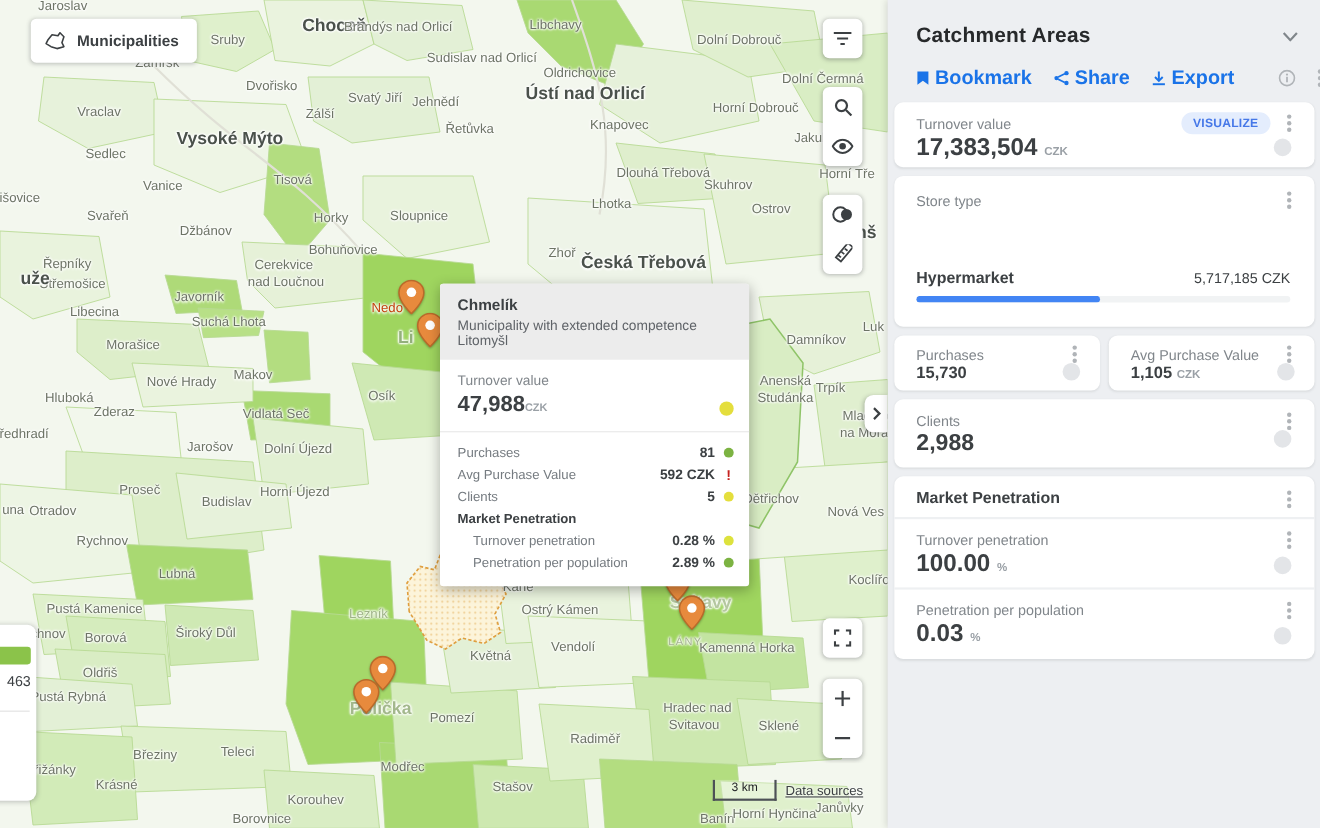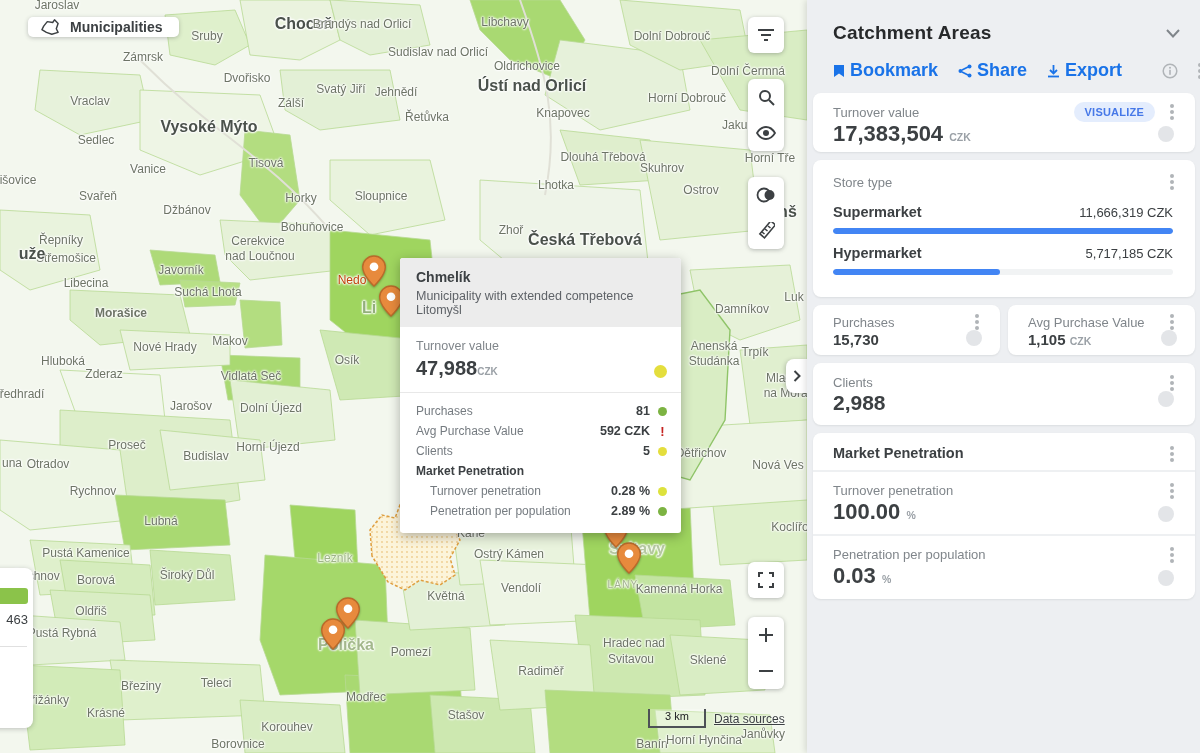--- a/index.html
+++ b/index.html
@@ -17,21 +17,21 @@
 
   
   .mapbtn,.mapgroup{position:absolute;left:748px;width:36px;background:#fff;border-radius:6px;
     box-shadow:0 1px 4px rgba(60,64,67,.35);display:flex;flex-direction:column;align-items:center;}
   .cbtn{width:36px;height:36px;display:flex;align-items:center;justify-content:center;border:none;background:transparent;padding:0;cursor:pointer;}
   .cbtn svg{stroke:#3c4043;}
   .expand-tab{position:absolute;left:786px;top:359px;width:21px;height:34px;background:#fff;border-radius:8px 0 0 8px;
     box-shadow:-1px 1px 4px rgba(60,64,67,.3);display:flex;align-items:center;justify-content:center;cursor:pointer;border:none;}
 
   
-  .muni-btn{position:absolute;left:28px;top:17px;height:20px;background:#fff;border:none;border-radius:5px;
+  .muni-btn{position:absolute;left:28px;top:17px;height:40px;background:#fff;border:none;border-radius:5px;
     box-shadow:0 1px 4px rgba(60,64,67,.3);display:flex;align-items:center;gap:10px;padding:0 16px 0 12px;cursor:pointer;}
   .muni-btn span{font-size:14px;font-weight:700;color:#3c4043;}
 
   
   .legend{position:absolute;left:-70px;top:568px;width:103px;height:160px;background:#fff;border-radius:8px;
     box-shadow:0 1px 5px rgba(60,64,67,.3);}
   .legend .swatch{position:absolute;left:6px;top:20px;width:92px;height:16px;background:#8bc34a;border-radius:3px;}
   .legend .lval{position:absolute;left:0;top:44px;width:98px;text-align:right;font-size:13px;color:#3c4043;}
   .legend .ldiv{position:absolute;left:6px;right:6px;top:78px;border-top:1px solid #e0e0e0;}
 
@@ -234,21 +234,21 @@
         <div class="mlabel l" style="left: 566px; top: 240px;">Česká Třebová</div>
         <div class="mlabel l" style="left: 764px; top: 212px;">anš</div>
         <div class="mlabel" style="left: 61px; top: 240px;">Řepníky</div>
         <div class="mlabel" style="left: 66px; top: 258px;">Střemošice</div>
         <div class="mlabel l" style="left: 13px; top: 254px;">uže</div>
         <div class="mlabel" style="left: 258px; top: 241px;">Cerekvice</div>
         <div class="mlabel" style="left: 260px; top: 256px;">nad Loučnou</div>
         <div class="mlabel" style="left: 181px; top: 270px;">Javorník</div>
         <div class="mlabel" style="left: 86px; top: 283px;">Libecina</div>
         <div class="mlabel" style="left: 208px; top: 292px;">Suchá Lhota</div>
-        <div class="mlabel" style="left: 121px; top: 313px; font-weight: bold;">Morašice</div>
+        <div class="mlabel" style="left: 121px; top: 313px;">Morašice</div>
         <div class="mlabel" style="left: 165px; top: 347px;">Nové Hrady</div>
         <div class="mlabel" style="left: 63px; top: 361px;">Hluboká</div>
         <div class="mlabel" style="left: 230px; top: 341px;">Makov</div>
         <div class="mlabel" style="left: 347px; top: 360px;">Osík</div>
         <div class="mlabel" style="left: 251px; top: 376px;">Vidlatá Seč</div>
         <div class="mlabel" style="left: 22px; top: 394px;">ředhradí</div>
         <div class="mlabel" style="left: 104px; top: 374px;">Zderaz</div>
         <div class="mlabel" style="left: 191px; top: 406px;">Jarošov</div>
         <div class="mlabel" style="left: 271px; top: 408px;">Dolní Újezd</div>
         <div class="mlabel" style="left: 127px; top: 445px;">Proseč</div>
@@ -513,29 +513,20 @@
           <span class="kebab"></span>
         </button>
       <button class="toggle" style="right:21px;bottom:10px;"></button>
     </div>
 
     <div class="card store">
       <span class="clabel">Store type</span>
       <button class="kebtn" style="top:13px;">
           <span class="kebab"></span>
         </button>
-      <div class="srow" style="top:44px;">
-        <div class="line1">
-          <span class="name">Supermarket</span>
-          <span class="sval">11,666,319 CZK</span>
-        </div>
-        <div class="bar">
-            <div class="fill" style="width: 100%;"></div>
-          </div>
-      </div>
       <div class="srow" style="top:85px;">
         <div class="line1">
           <span class="name">Hypermarket</span>
           <span class="sval">5,717,185 CZK</span>
         </div>
         <div class="bar">
             <div class="fill" style="width: 49%;"></div>
           </div>
       </div>
     </div>

